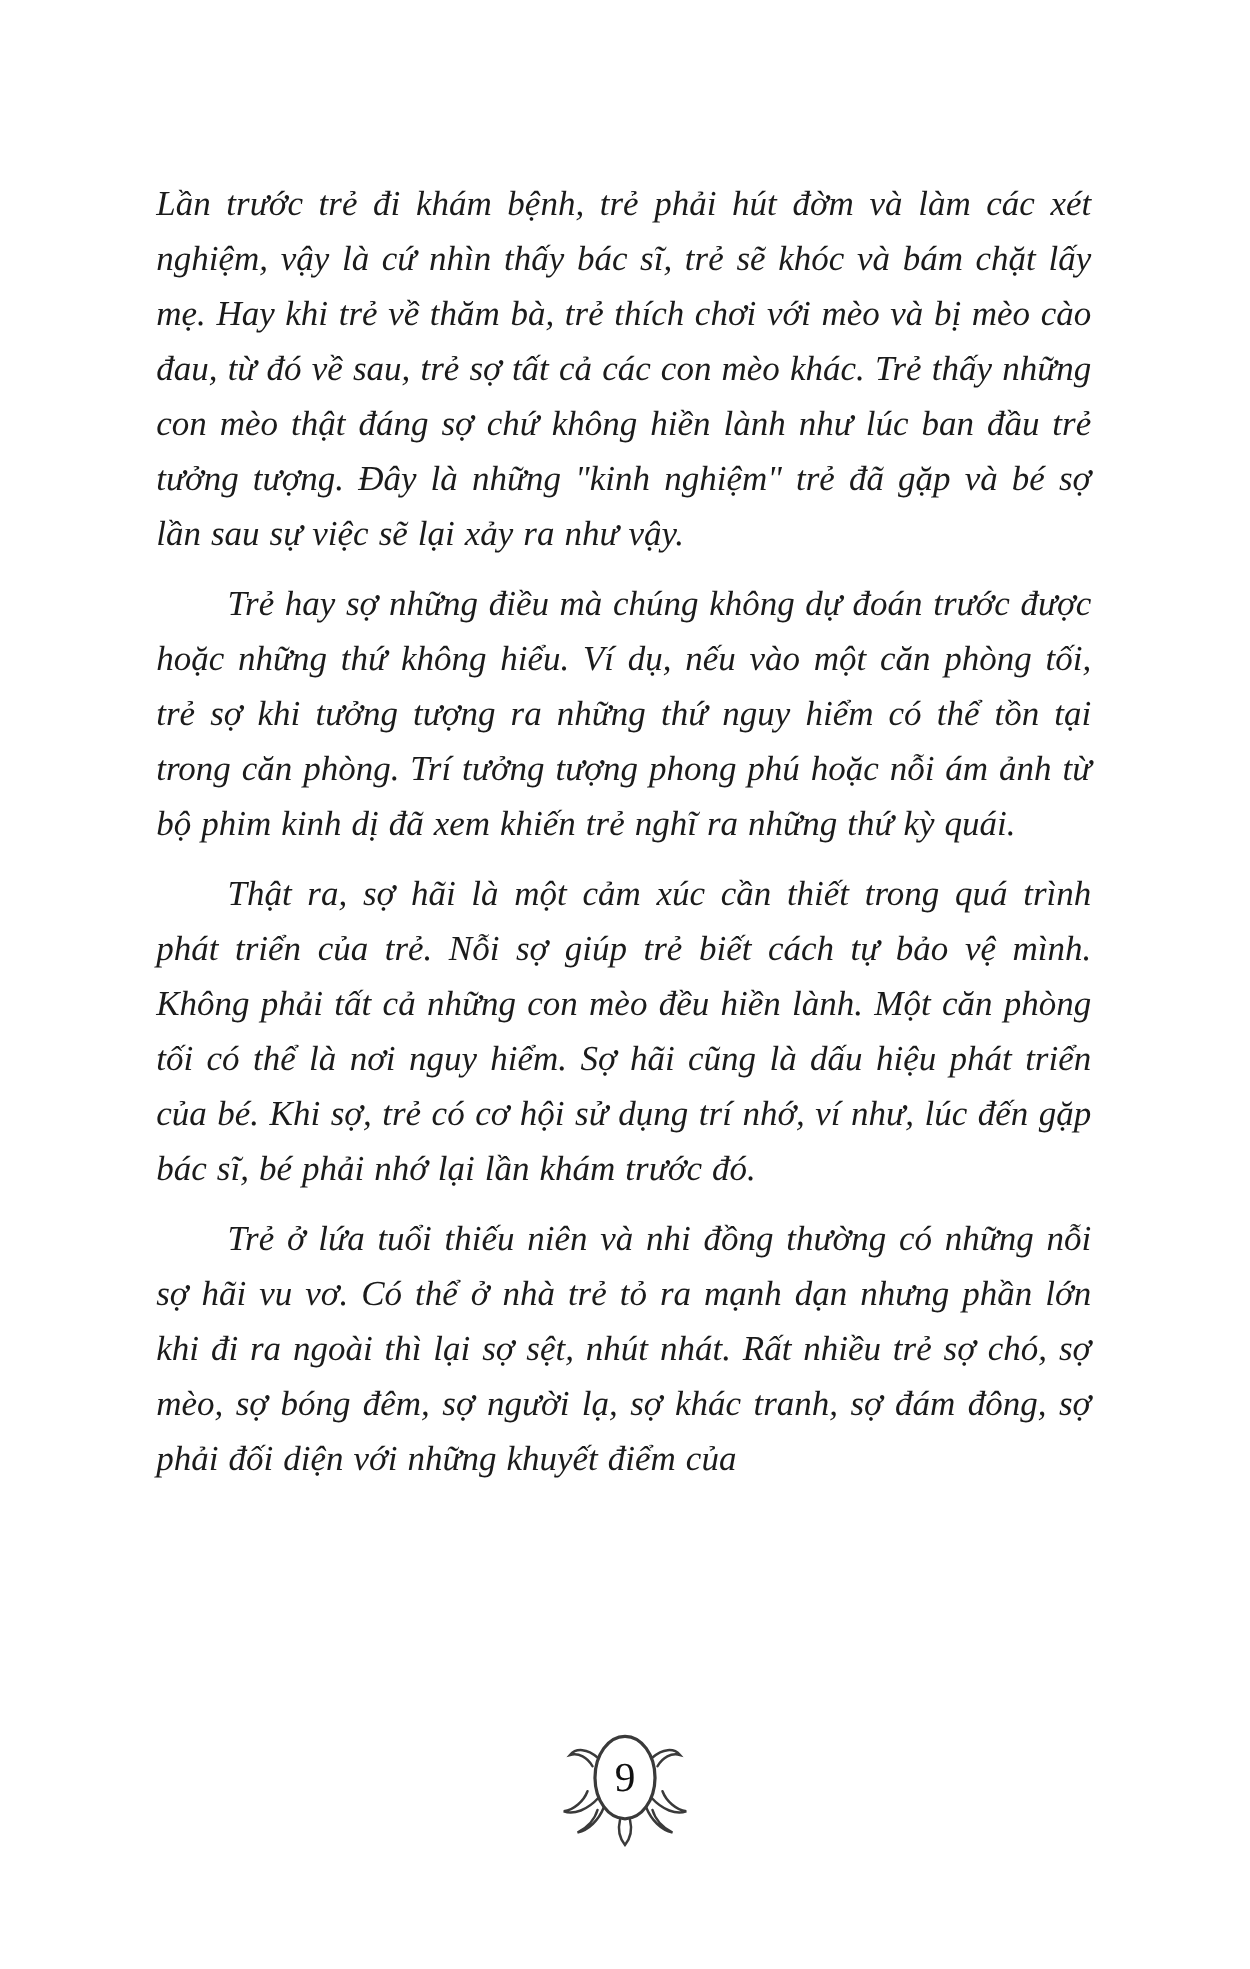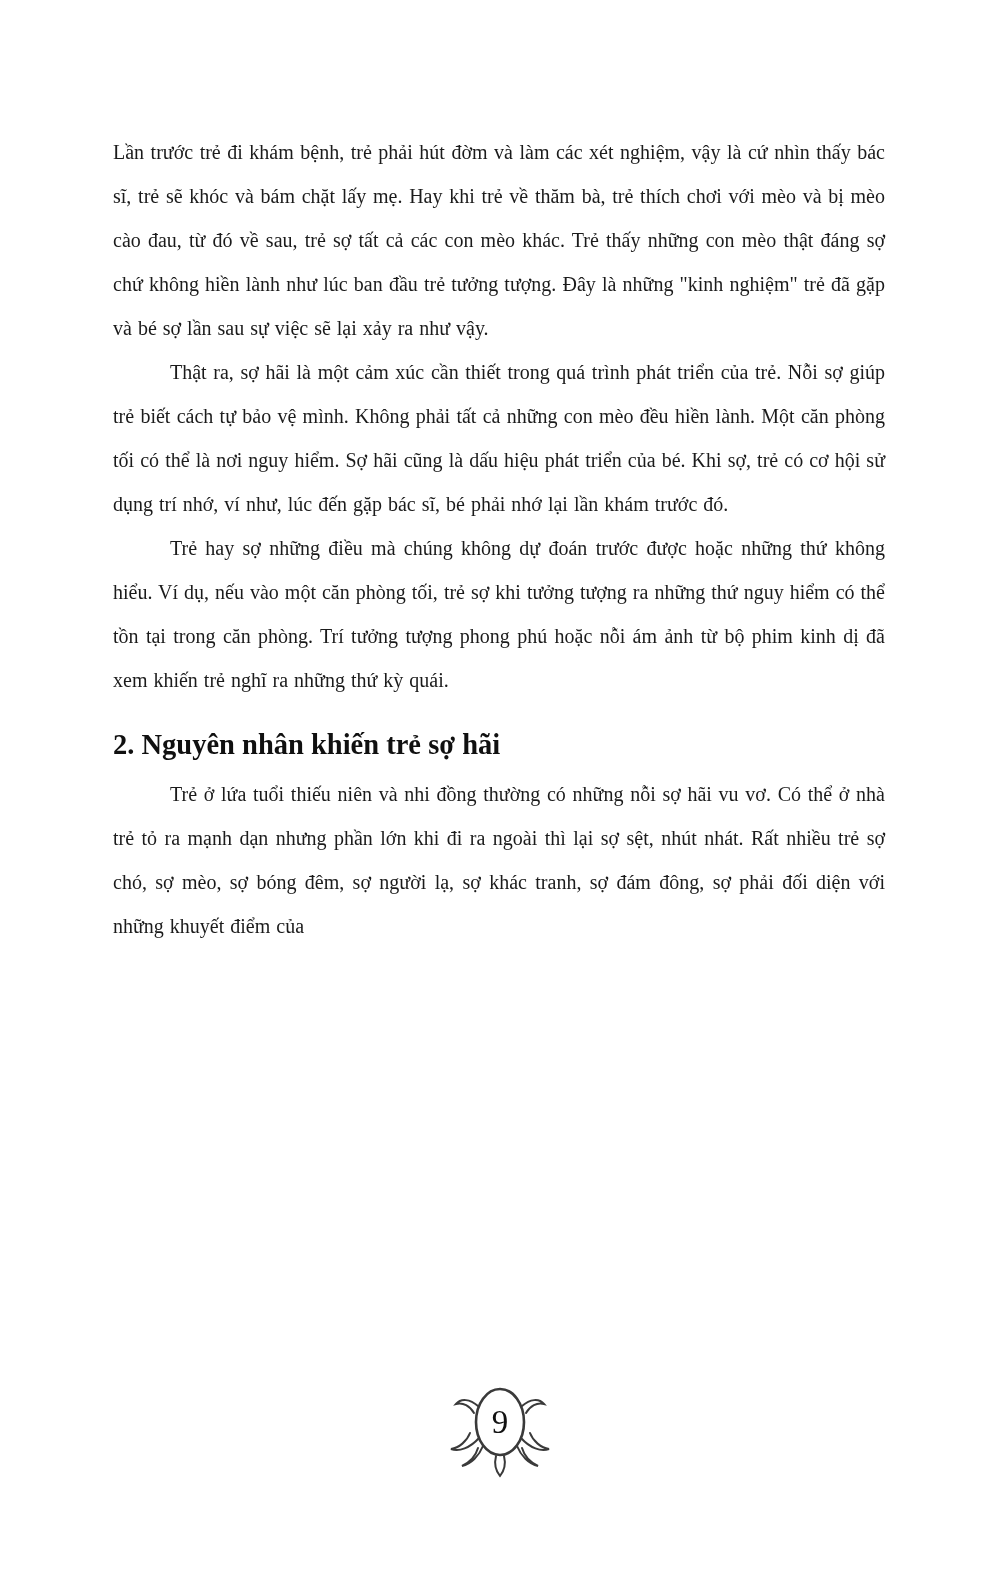--- a/index.html
+++ b/index.html
@@ -16,26 +16,27 @@
     color: #1b1b1b;
     overflow: hidden;
   }
   .text-block {
     position: absolute;
     left: 113px;
     top: 130px;
     width: 772px;
   }
   .para {
-    font-size: 20px;
+    font-size: 28px;
     line-height: 44px;
     text-align: justify;
     text-justify: inter-word;
-    margin: 0;
+    margin: 12px;
     word-spacing: 1px;
+    font-style: italic;
   }
   .para.indent {
     text-indent: 57px;
   }
   .section-heading {
     font-size: 28.5px;
     line-height: 44px;
     font-weight: 700;
     color: #101010;
     margin: 21px 0 5px 0;
@@ -57,25 +58,24 @@
 </style>
 </head>
 <body>
 
 <div class="page">
 
   <div class="text-block">
 
     <p class="para">Lần trước trẻ đi khám bệnh, trẻ phải hút đờm và làm các xét nghiệm, vậy là cứ nhìn thấy bác sĩ, trẻ sẽ khóc và bám chặt lấy mẹ. Hay khi trẻ về thăm bà, trẻ thích chơi với mèo và bị mèo cào đau, từ đó về sau, trẻ sợ tất cả các con mèo khác. Trẻ thấy những con mèo thật đáng sợ chứ không hiền lành như lúc ban đầu trẻ tưởng tượng. Đây là những "kinh nghiệm" trẻ đã gặp và bé sợ lần sau sự việc sẽ lại xảy ra như vậy.</p>
 
+    <p class="para indent">Trẻ hay sợ những điều mà chúng không dự đoán trước được hoặc những thứ không hiểu. Ví dụ, nếu vào một căn phòng tối, trẻ sợ khi tưởng tượng ra những thứ nguy hiểm có thể tồn tại trong căn phòng. Trí tưởng tượng phong phú hoặc nỗi ám ảnh từ bộ phim kinh dị đã xem khiến trẻ nghĩ ra những thứ kỳ quái.</p>
+
     <p class="para indent">Thật ra, sợ hãi là một cảm xúc cần thiết trong quá trình phát triển của trẻ. Nỗi sợ giúp trẻ biết cách tự bảo vệ mình. Không phải tất cả những con mèo đều hiền lành. Một căn phòng tối có thể là nơi nguy hiểm. Sợ hãi cũng là dấu hiệu phát triển của bé. Khi sợ, trẻ có cơ hội sử dụng trí nhớ, ví như, lúc đến gặp bác sĩ, bé phải nhớ lại lần khám trước đó.</p>
 
-    <p class="para indent">Trẻ hay sợ những điều mà chúng không dự đoán trước được hoặc những thứ không hiểu. Ví dụ, nếu vào một căn phòng tối, trẻ sợ khi tưởng tượng ra những thứ nguy hiểm có thể tồn tại trong căn phòng. Trí tưởng tượng phong phú hoặc nỗi ám ảnh từ bộ phim kinh dị đã xem khiến trẻ nghĩ ra những thứ kỳ quái.</p>
-
-    <h2 class="section-heading">2. Nguyên nhân khiến trẻ sợ hãi</h2>
 
     <p class="para indent">Trẻ ở lứa tuổi thiếu niên và nhi đồng thường có những nỗi sợ hãi vu vơ. Có thể ở nhà trẻ tỏ ra mạnh dạn nhưng phần lớn khi đi ra ngoài thì lại sợ sệt, nhút nhát. Rất nhiều trẻ sợ chó, sợ mèo, sợ bóng đêm, sợ người lạ, sợ khác tranh, sợ đám đông, sợ phải đối diện với những khuyết điểm của</p>
 
   </div>
 
   <div class="footer">
     <svg class="ornament" width="124" height="104" viewBox="0 0 124 104">
       <g fill="none" stroke="#3a3a3a" stroke-width="2" stroke-linecap="round">
         <ellipse cx="62" cy="44" rx="24" ry="33" stroke-width="2.6"></ellipse>
 

